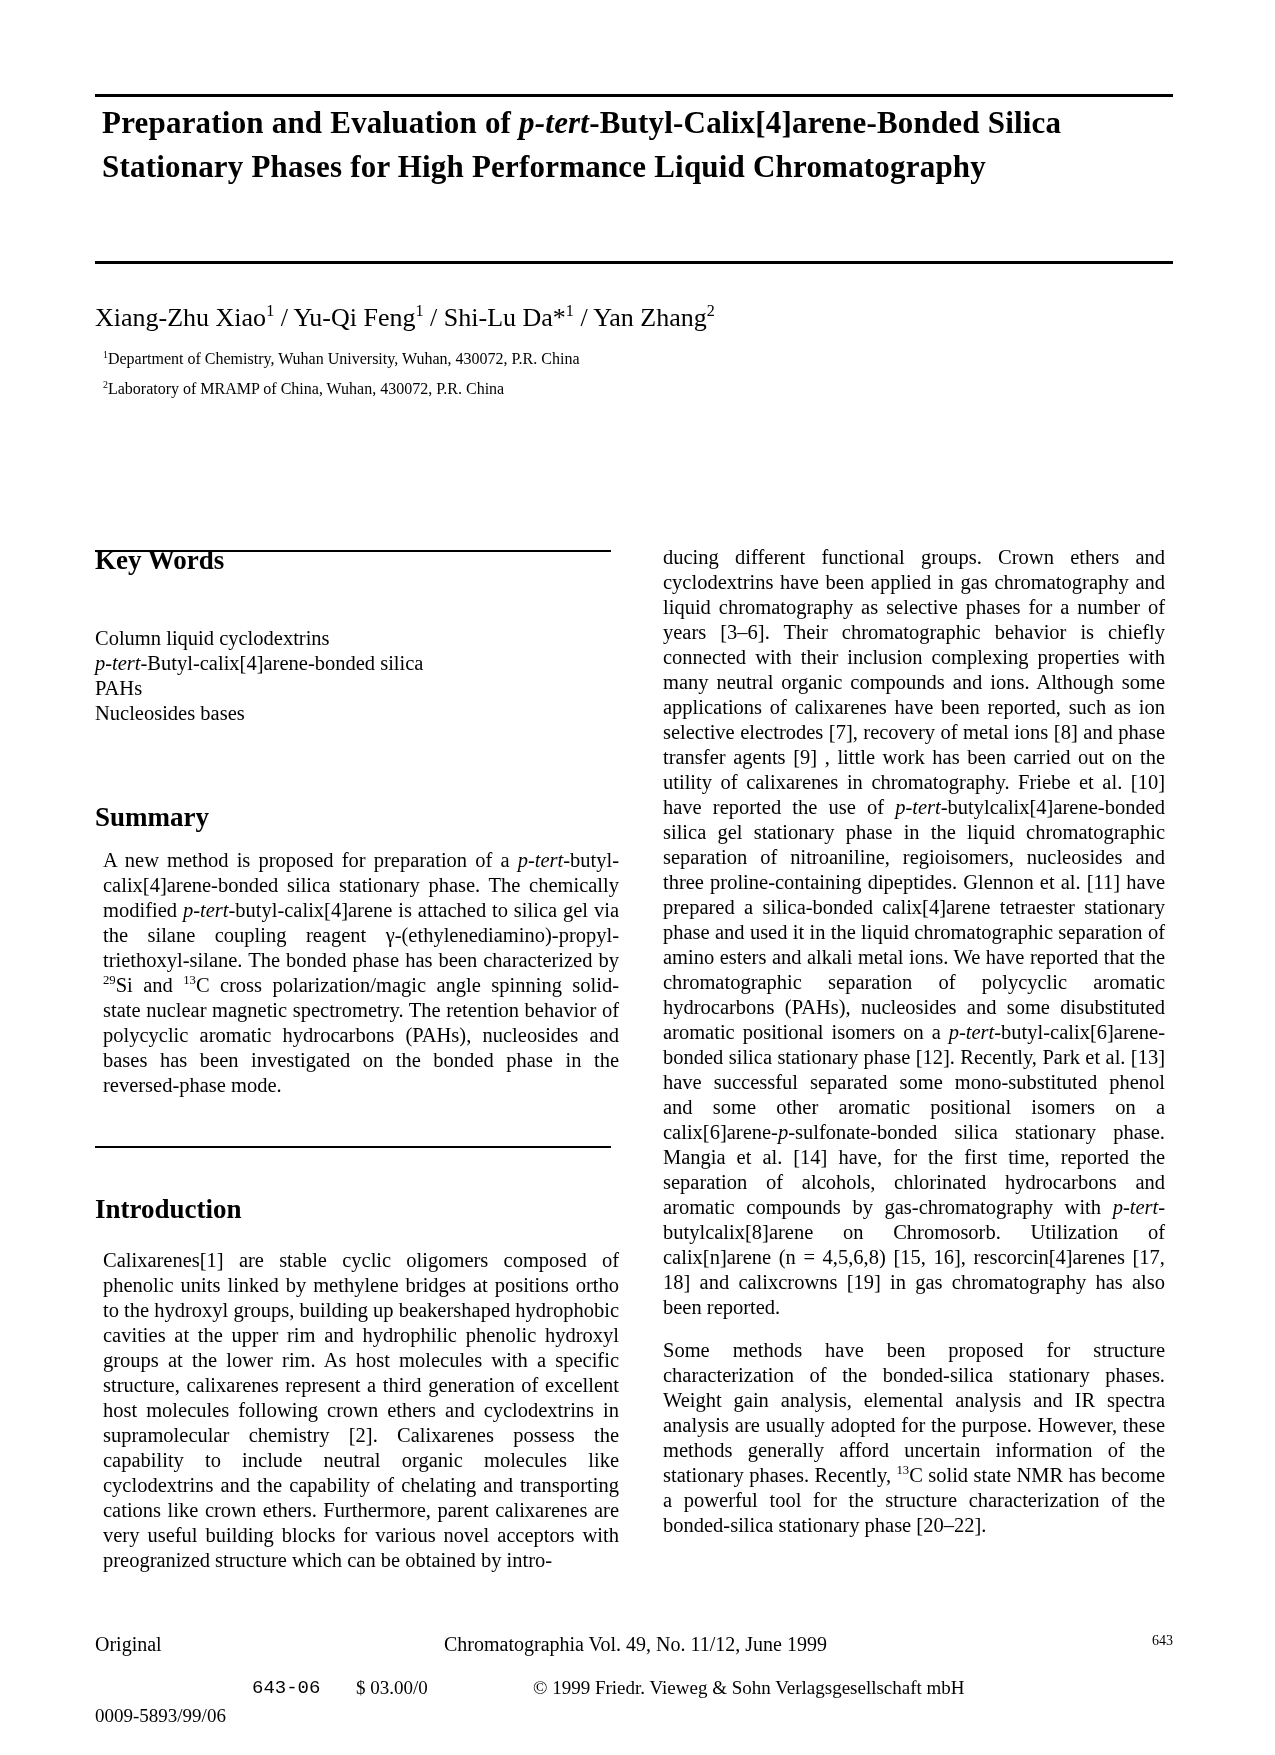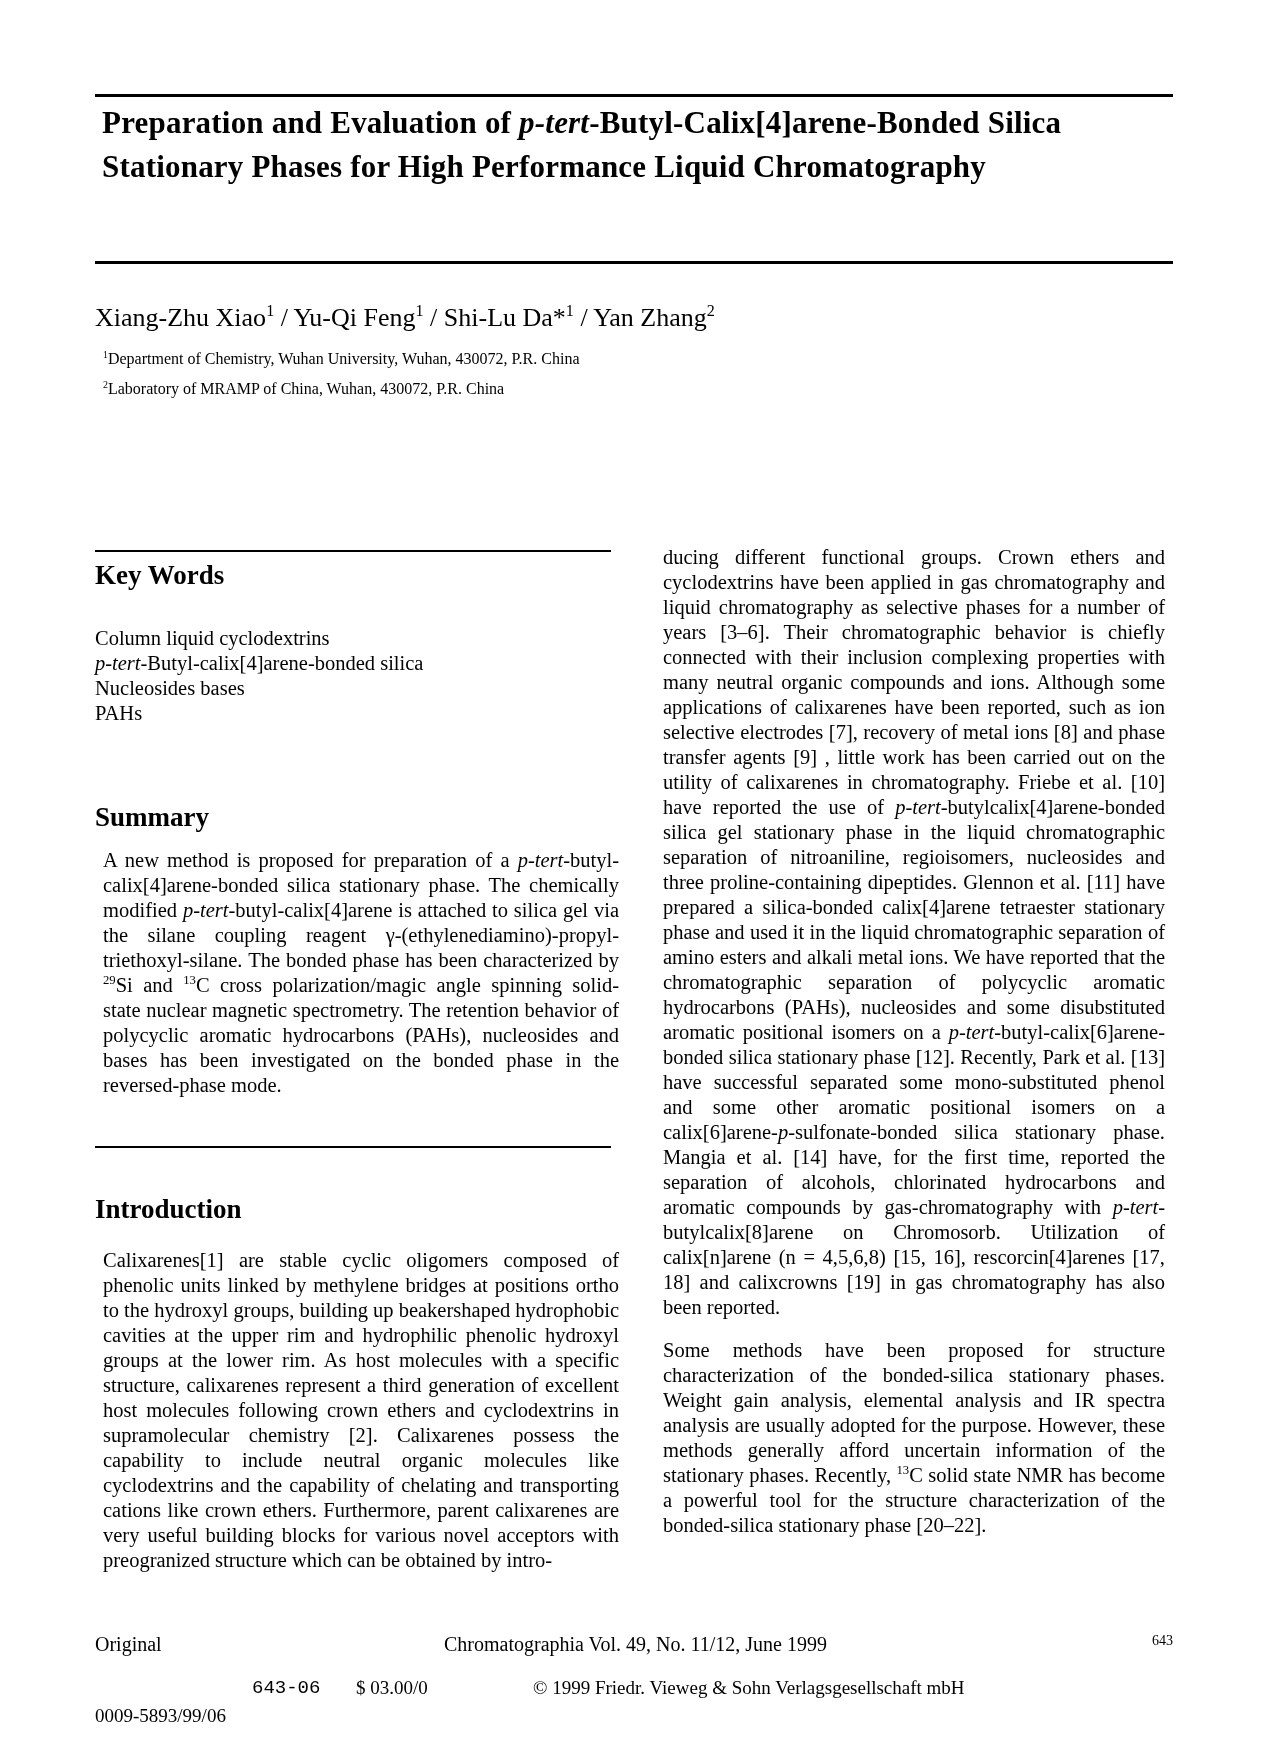--- a/index.html
+++ b/index.html
@@ -72,27 +72,27 @@
 
   <div class="authors"><span>Xiang-Zhu Xiao</span><sup>1</sup><span> / Yu-Qi Feng</span><sup>1</sup><span> / Shi-Lu Da*</span><sup>1</sup><span> / Yan Zhang</span><sup>2</sup></div>
 
   <div class="affiliations">
     <div><sup>1</sup><span>Department of Chemistry, Wuhan University, Wuhan, 430072, P.R. China</span></div>
     <div><sup>2</sup><span>Laboratory of MRAMP of China, Wuhan, 430072, P.R. China</span></div>
   </div>
 
   <div class="rule rule-col" style="top:550px;"></div>
 
-  <h2 class="sec-heading" style="top:560px;">Key Words</h2>
+  <h2 class="sec-heading" style="top:545px;">Key Words</h2>
 
   <ul class="kw-list col-block" style="top:626px;">
     <li><span>Column liquid cyclodextrins</span></li>
     <li><span class="it">p-tert</span><span>-Butyl-calix[4]arene-bonded silica</span></li>
+    <li><span>PAHs</span></li>
     <li><span>Nucleosides bases</span></li>
-    <li><span>PAHs</span></li>
   </ul>
 
   <h2 class="sec-heading" style="top:802px;">Summary</h2>
 
   <p class="body-text col-block" style="top:840px;"><span>A new method is proposed for preparation of a </span><span class="it">p-tert</span><span>-butyl-calix[4]arene-bonded silica stationary phase. The chemically modified </span><span class="it">p-tert</span><span>-butyl-calix[4]arene is attached to silica gel via the silane coupling reagent γ-(ethylenediamino)-propyl-triethoxyl-silane. The bonded phase has been characterized by </span><sup>29</sup><span>Si and </span><sup>13</sup><span>C cross polarization/magic angle spinning solid-state nuclear magnetic spectrometry. The retention behavior of polycyclic aromatic hydrocarbons (PAHs), nucleosides and bases has been investigated on the bonded phase in the reversed-phase mode.</span></p>
 
   <div class="rule rule-col" style="top:1146px;"></div>
 
   <h2 class="sec-heading" style="top:1194px;">Introduction</h2>
 

